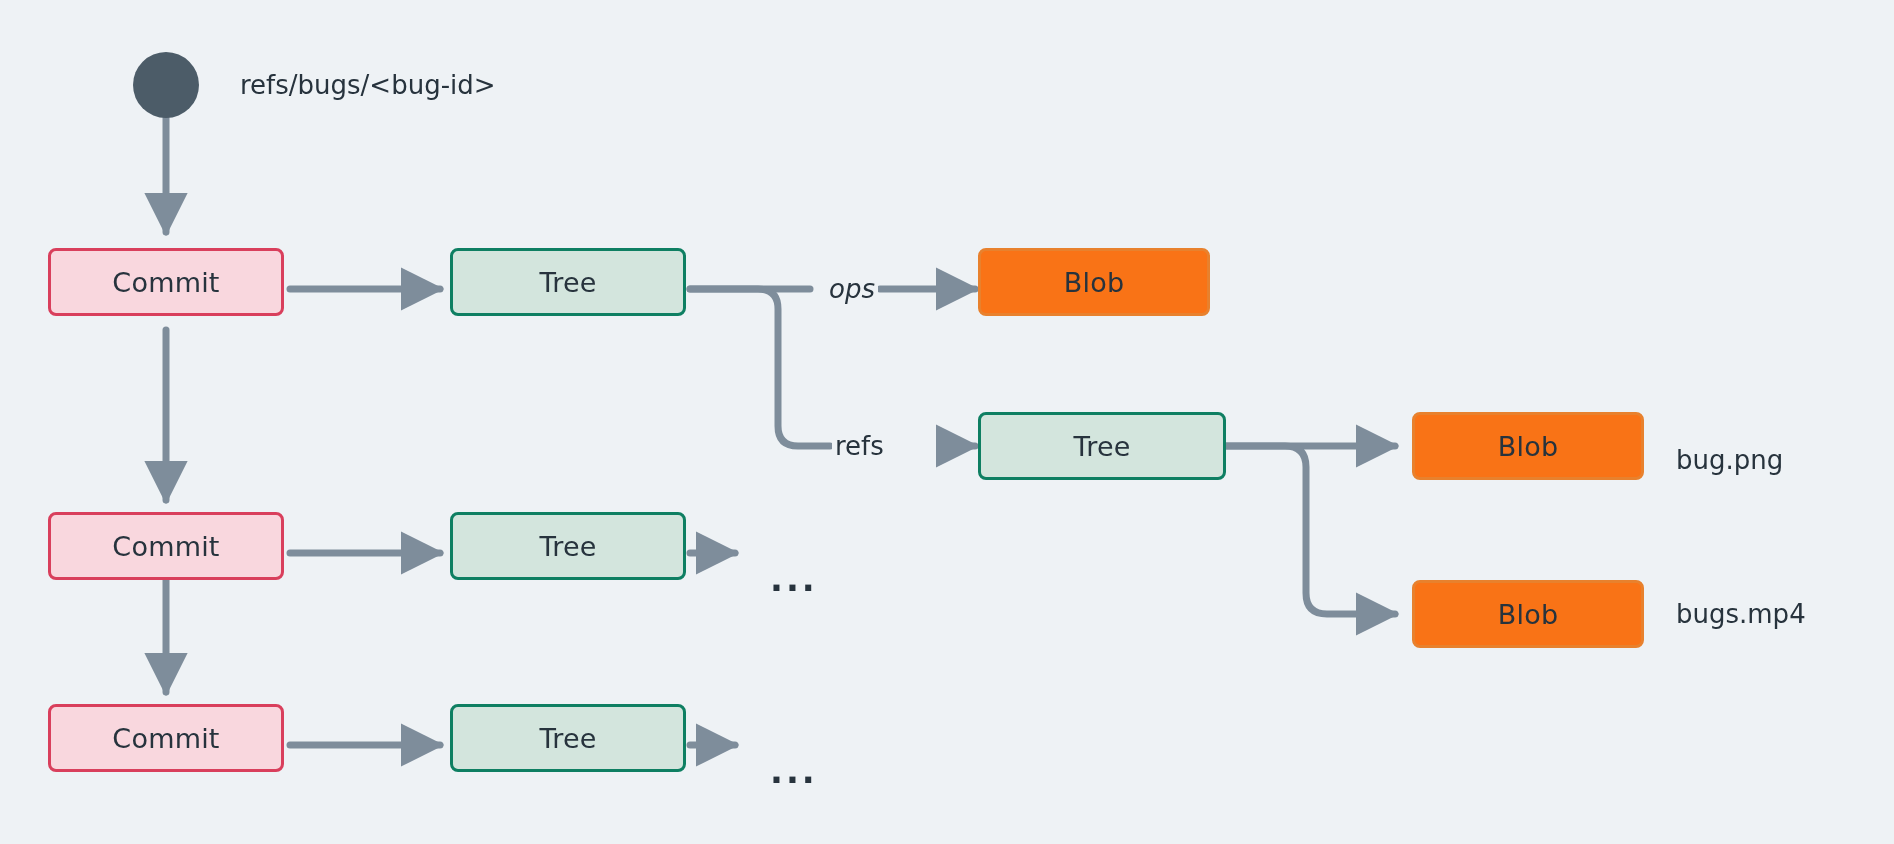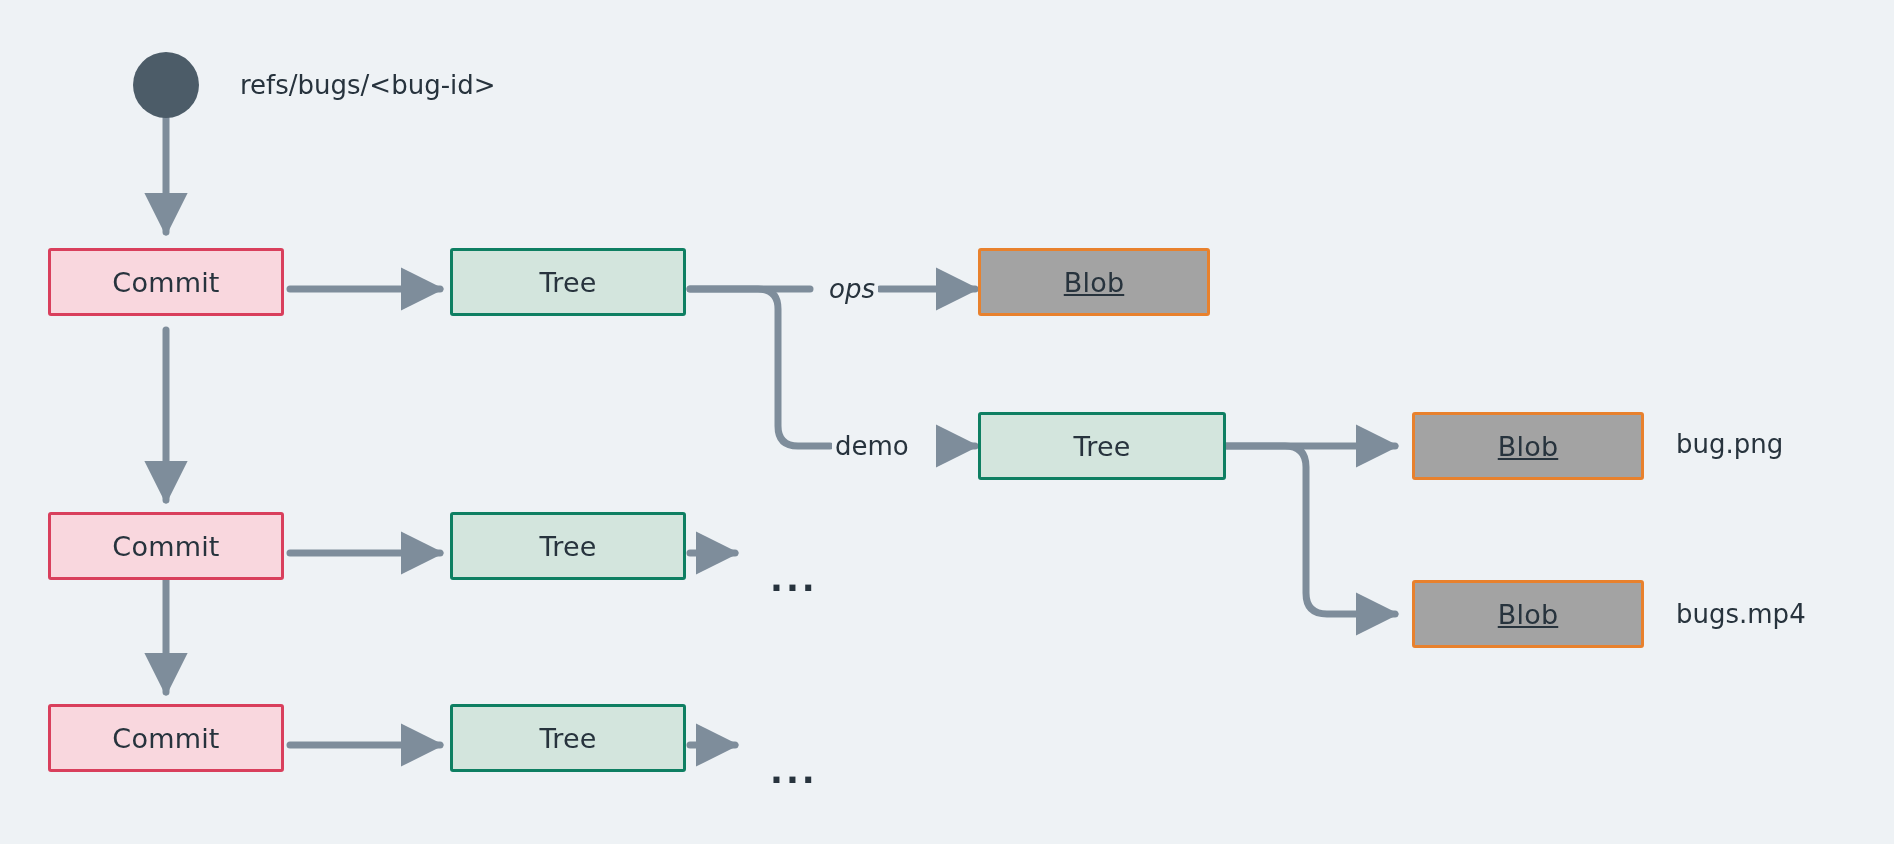--- a/index.html
+++ b/index.html
@@ -26,40 +26,39 @@
     width: 1894px;
     height: 844px;
     pointer-events: none;
   }
   .node {
     position: absolute;
     box-sizing: border-box;
     display: flex;
     align-items: center;
     justify-content: center;
-    border-radius: 3px;
+    border-radius: 8px;
     border-width: 3px;
     border-style: solid;
     font-size: 27px;
     color: #27333d;
     letter-spacing: 0.2px;
   }
   .node-commit {
     background: #f9d7de;
     border-color: #d93f5c;
   }
   .node-tree {
     background: #d3e5dd;
     border-color: #0e7f62;
     text-align: right;
   }
   .node-blob {
-    background: #a3a3a3;
+    background: #f97316;
     border-color: #e8812d;
-    text-decoration: underline;
   }
   .root-dot {
     position: absolute;
     width: 66px;
     height: 66px;
     border-radius: 50%;
     background: #4c5c68;
   }
   .free-label {
     position: absolute;
@@ -154,22 +153,22 @@
   <div class="node node-blob" style="left:978px; top:248px; width:232px; height:68px;">
     <span>Blob</span>
   </div>
   <div class="node node-blob" style="left:1412px; top:412px; width:232px; height:68px;">
     <span>Blob</span>
   </div>
   <div class="node node-blob" style="left:1412px; top:580px; width:232px; height:68px;">
     <span>Blob</span>
   </div>
 
-  <div class="free-label" style="left:1676px; top:431px;">bug.png</div>
+  <div class="free-label" style="left:1676px; top:447px;">bug.png</div>
   <div class="free-label" style="left:1676px; top:601px;">bugs.mp4</div>
 
   <div class="edge-label" style="left:826px; top:276px;font-style:italic;">ops</div>
-  <div class="edge-label" style="left:832px; top:433px;">demo</div>
+  <div class="edge-label" style="left:832px; top:433px;">refs</div>
 
   <div class="ellipsis" style="left:770px; top:562px;">...</div>
   <div class="ellipsis" style="left:770px; top:754px;">...</div>
 
 </div>
 
 </body></html>

